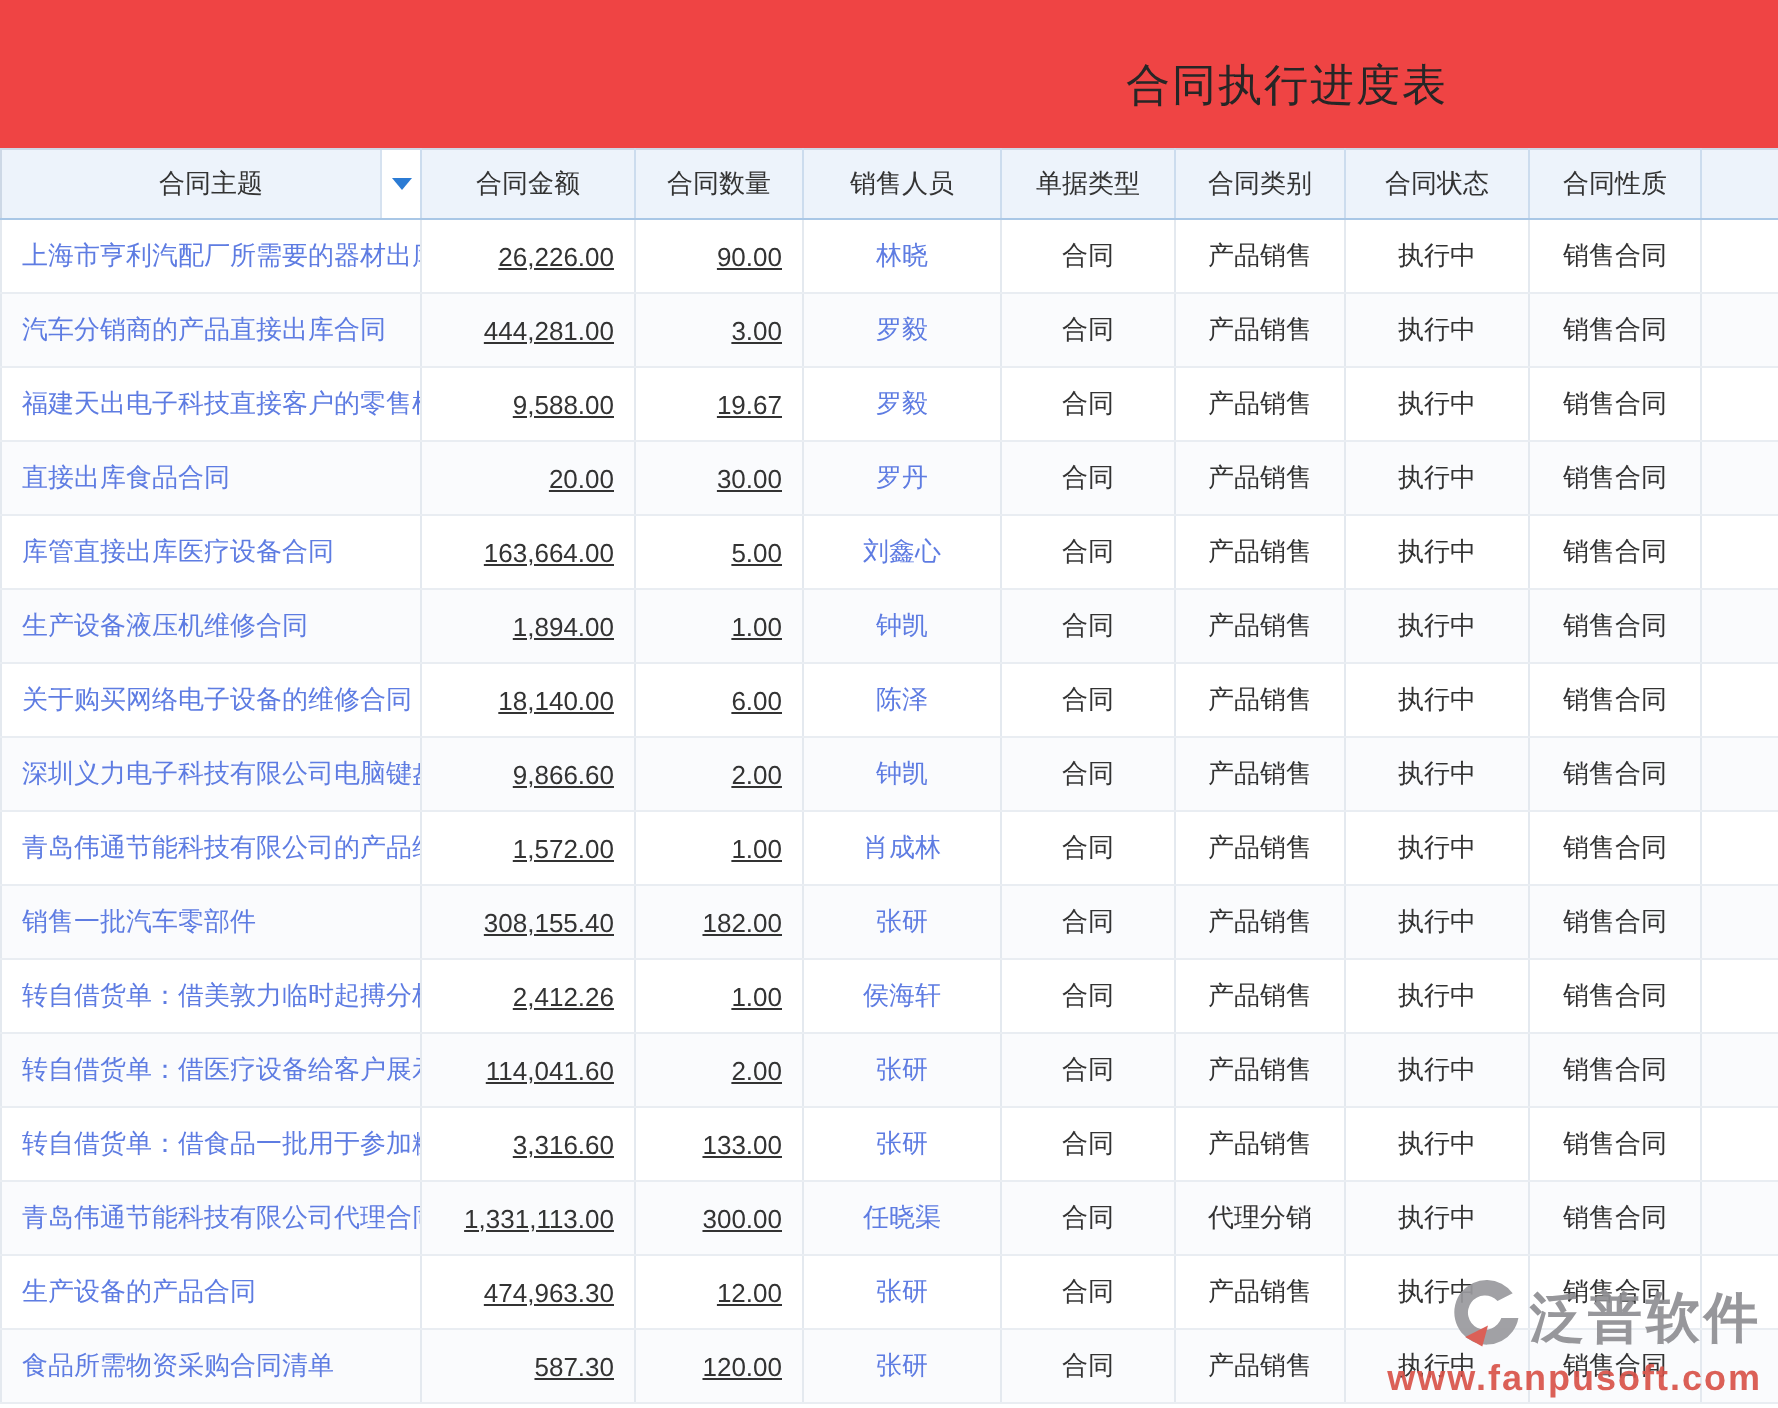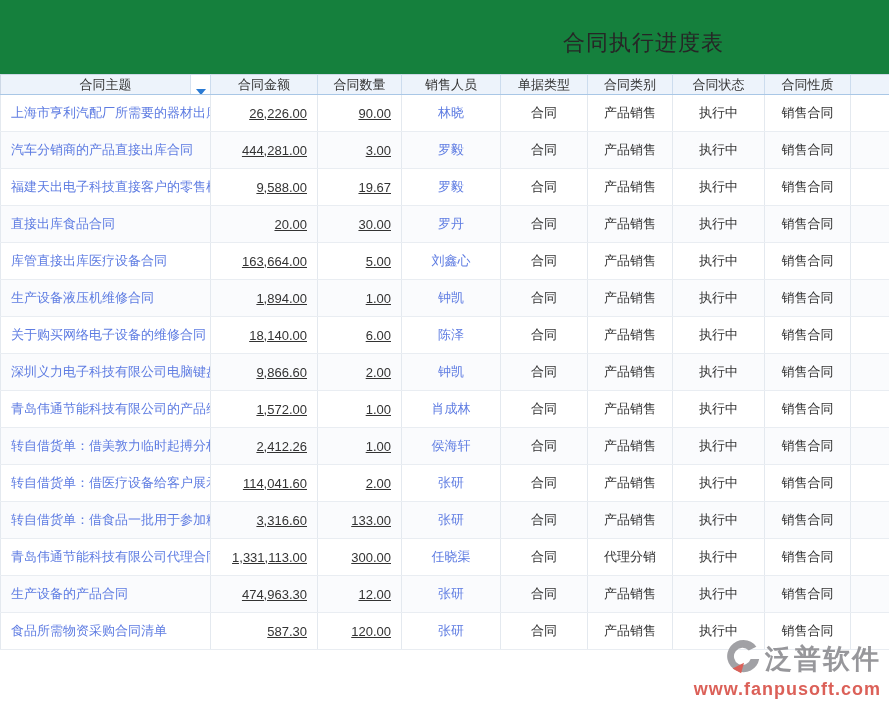--- a/index.html
+++ b/index.html
@@ -3,29 +3,29 @@
 <meta charset="utf-8">
 <style>
   html,body { margin:0; padding:0; }
   body {
     width:889px; height:704px; position:relative; overflow:hidden;
     background:#ffffff;
     font-family:"Liberation Sans","DejaVu Sans",sans-serif;
     -webkit-font-smoothing:antialiased;
   }
   
-  .titlebar { height:74px; position:relative; background:#15803d; }
+  .titlebar { height:74px; position:relative; background:#ef4444; }
   .page-title {
     position:absolute; left:563px; top:28px;
     font-size:22px; color:#262626; letter-spacing:1px; white-space:nowrap;
   }
   
   table { border-collapse:collapse; table-layout:fixed; width:889px; }
   thead th {
-    height:20px; box-sizing:border-box;
+    height:35px; box-sizing:border-box;
     background:#edf3fb;
     border-top:1px solid #cdd8e6;
     border-bottom:1px solid #a9c7e6;
     border-right:1px solid #ccdcee;
     font-size:13px; font-weight:400; color:#333;
     padding:0; overflow:hidden; white-space:nowrap;
   }
   thead th:first-child { border-left:1px solid #cdd8e6; padding:0; position:relative; }
   thead th:last-child { border-right:none; }
   .subject-head-label { display:inline-block; width:189px; text-align:center; }
@@ -190,20 +190,31 @@
         <td class="num">1,572.00</td>
         <td class="num">1.00</td>
         <td class="ctr link-cell">肖成林</td>
         <td class="ctr">合同</td>
         <td class="ctr">产品销售</td>
         <td class="ctr">执行中</td>
         <td class="ctr">销售合同</td>
         <td class="ctr"></td>
       </tr>
       <tr>
+        <td class="link-cell">销售一批汽车零部件</td>
+        <td class="num">308,155.40</td>
+        <td class="num">182.00</td>
+        <td class="ctr link-cell">张研</td>
+        <td class="ctr">合同</td>
+        <td class="ctr">产品销售</td>
+        <td class="ctr">执行中</td>
+        <td class="ctr">销售合同</td>
+        <td class="ctr"></td>
+      </tr>
+      <tr>
         <td class="link-cell">转自借货单：借美敦力临时起搏分析</td>
         <td class="num">2,412.26</td>
         <td class="num">1.00</td>
         <td class="ctr link-cell">侯海轩</td>
         <td class="ctr">合同</td>
         <td class="ctr">产品销售</td>
         <td class="ctr">执行中</td>
         <td class="ctr">销售合同</td>
         <td class="ctr"></td>
       </tr>

